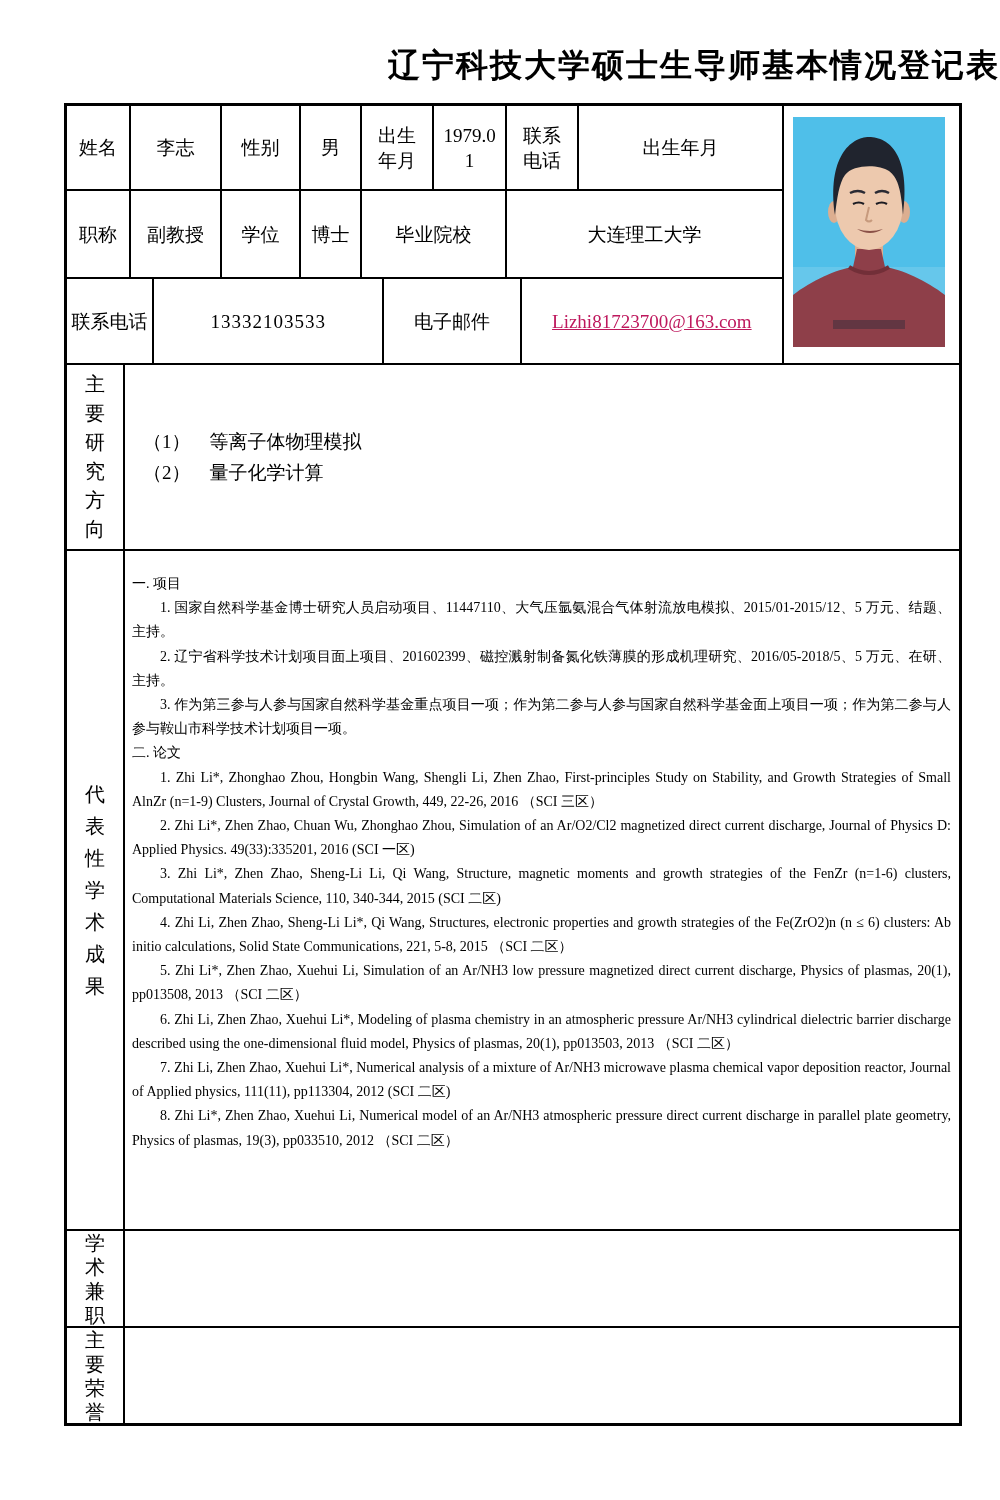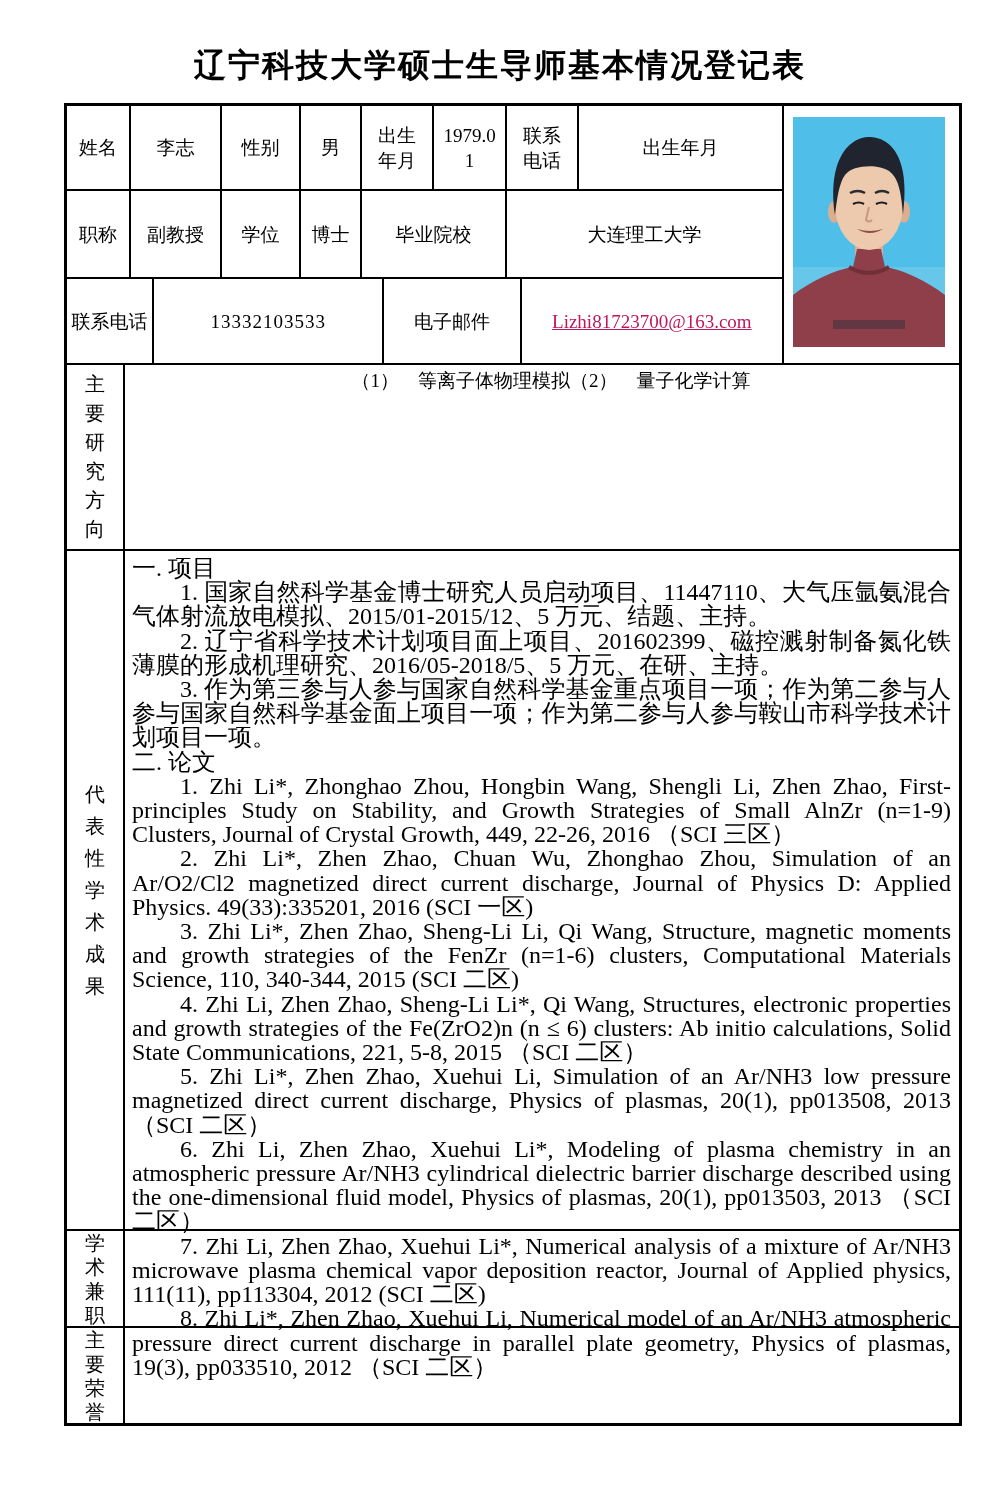--- a/index.html
+++ b/index.html
@@ -5,21 +5,21 @@
   * { margin:0; padding:0; }
   html,body { background:#ffffff; }
   body {
     width:1000px; height:1500px;
     font-family:"Liberation Serif","DejaVu Serif",serif;
     color:#000;
   }
   .page { position:relative; width:1000px; height:1500px; background:#fff; overflow:hidden; }
   .title {
     position:absolute; top:44px; left:0; width:100%;
-    text-align:center; font-size:32px; font-weight:bold; letter-spacing:2px;
+    text-align:right; font-size:32px; font-weight:bold; letter-spacing:2px;
     font-family:"Liberation Sans","DejaVu Sans",sans-serif;
   }
   .form {
     position:absolute; left:64px; top:103px; width:892px;
     border:3px solid #000; background:#fff;
   }
   .top { display:flex; border-bottom:2px solid #000; }
   .top-left { width:717px; }
   .row { display:flex; box-sizing:border-box; }
   .r1 { height:85px; border-bottom:2px solid #000; }
@@ -50,26 +50,26 @@
     box-sizing:border-box; width:58px; border-right:2px solid #000;
     display:flex; flex-direction:column; align-items:center; justify-content:center;
     font-size:20px; text-align:center;
   }
   .sec-research  .vlabel div { height:29px; line-height:29px; }
   .sec-achieve   .vlabel div { height:32px; line-height:32px; }
   .sec-positions .vlabel div { height:24px; line-height:24px; }
   .sec-honors    .vlabel div { height:24px; line-height:24px; }
   .content { flex:1; box-sizing:border-box; }
   .research-content {
-    display:flex; justify-content:center;
+    display:flex; flex-direction:column; justify-content:center;
     padding-left:18px; font-size:19px;
   }
   .research-content p { line-height:31px; }
   .achieve-content {
-    padding:5px 8px 0 7px; font-size:24px; line-height:24.2px;
+    padding:21px 8px 0 7px; font-size:14px; line-height:24.2px;
     text-align:justify;
     border-radius:27px;
   }
   .achieve-content p.item { text-indent:2em; }
 </style>
 </head>
 <body>
 
 <div class="page">
 

